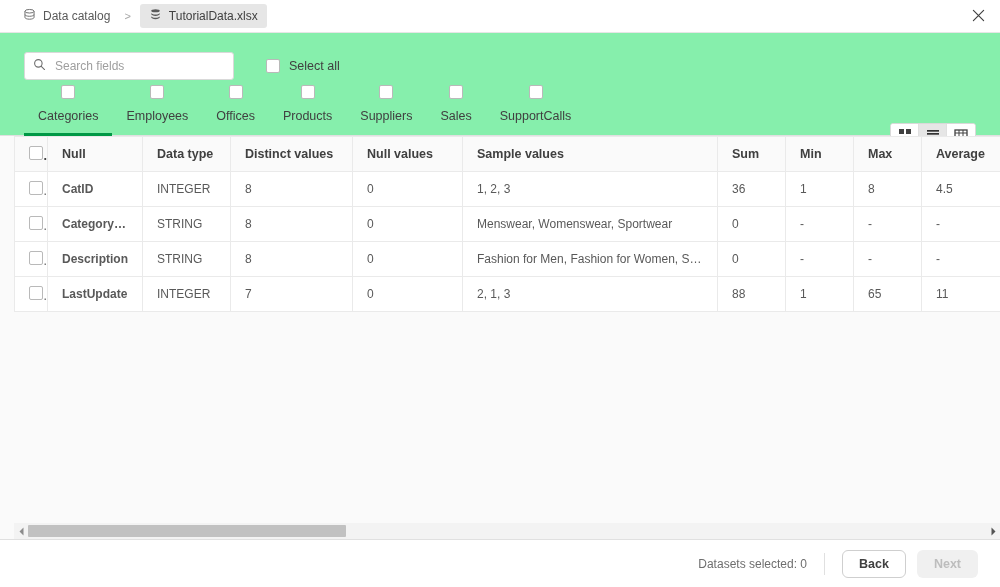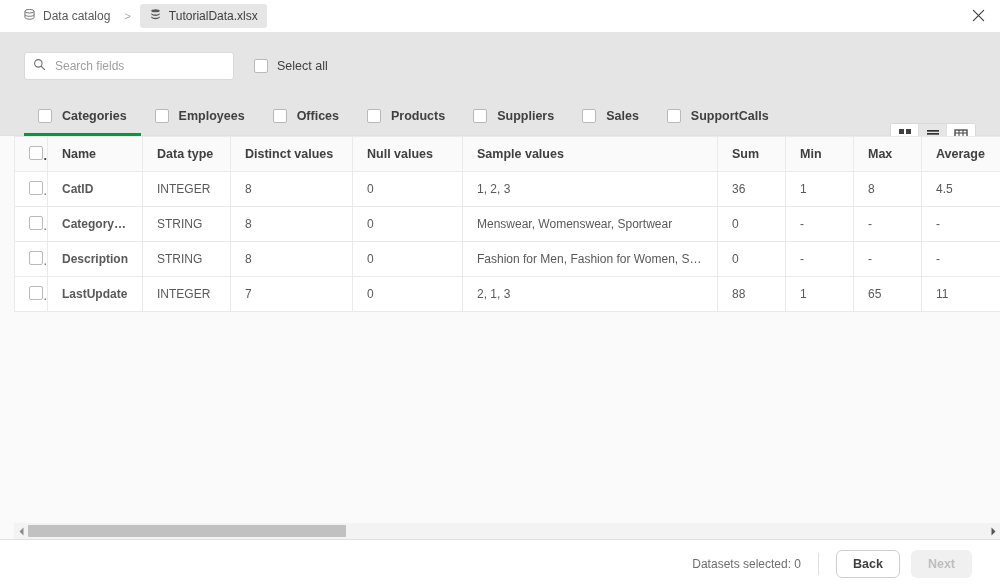--- a/index.html
+++ b/index.html
@@ -7,21 +7,21 @@
     margin: 0; padding: 0;
     width: 1000px; height: 587px;
     overflow: hidden;
     background: #ffffff;
     font-family: "Liberation Sans", sans-serif;
     color: #404040;
   }
   .app {
     position: relative;
     width: 1000px; height: 587px;
-    background: #e5e5e5;
+    background: #86efac;
     display: flex;
     flex-direction: column;
   }
 
   
   .topbar {
     height: 33px;
     flex: 0 0 33px;
     background: #ffffff;
     border-bottom: 1px solid #e6e6e6;
@@ -107,21 +107,21 @@
     background: transparent;
     width: 100%;
     height: 100%;
   }
   .search-wrap input::placeholder { color: #9e9e9e; }
 
   .selectall {
     display: flex;
     align-items: center;
     gap: 9px;
-    margin-left: 20px;
+    margin-left: 32px;
     font-size: 12.5px;
     color: #404040;
     cursor: pointer;
   }
 
   .cbx {
     width: 14px; height: 14px;
     border: 1px solid #b9b9b9;
     border-radius: 2px;
     background: #fff;
@@ -160,26 +160,27 @@
     border-bottom: 1px solid #e0e0e0;
     flex: 0 0 auto;
     height: 38px;
   }
   .tab {
     display: flex;
     align-items: center;
     gap: 10px;
     padding: 0 14px 10px 14px;
     font-size: 12.5px;
-    font-weight: bold;
+    font-weight: normal;
     color: #404040;
     cursor: pointer;
     border-bottom: 3px solid transparent;
     margin-bottom: -1px;
     white-space: nowrap;
+    flex-direction: column;
   }
   .tab.active { border-bottom-color: #009845; }
 
   
   .tablearea {
     flex: 1 1 auto;
     position: relative;
     background: #fafafa;
     overflow: hidden;
   }
@@ -260,21 +261,21 @@
 
   
   .footer {
     flex: 0 0 48px;
     height: 48px;
     background: #ffffff;
     border-top: 1px solid #e0e0e0;
     display: flex;
     align-items: center;
     justify-content: flex-end;
-    padding-right: 28px;
+    padding-right: 22px;
     gap: 0;
   }
   .dscount {
     font-size: 12px;
     color: #6e6e6e;
     padding-right: 17px;
     border-right: 1px solid #e0e0e0;
     line-height: 22px;
   }
   .btn {
@@ -417,21 +418,21 @@
     </div>
   </div>
 
   <div class="tablearea">
     <table class="fields">
       <thead>
         <tr>
           <th class="cbcol">
             <span class="cbx"></span>
           </th>
-          <th class="c-name">Name</th>
+          <th class="c-name">Null</th>
           <th class="c-type">Data type</th>
           <th class="c-dist">Distinct values</th>
           <th class="c-null">Null values</th>
           <th class="c-samp">Sample values</th>
           <th class="c-sum">Sum</th>
           <th class="c-min">Min</th>
           <th class="c-max">Max</th>
           <th class="c-avg">Average</th>
         </tr>
       </thead>

